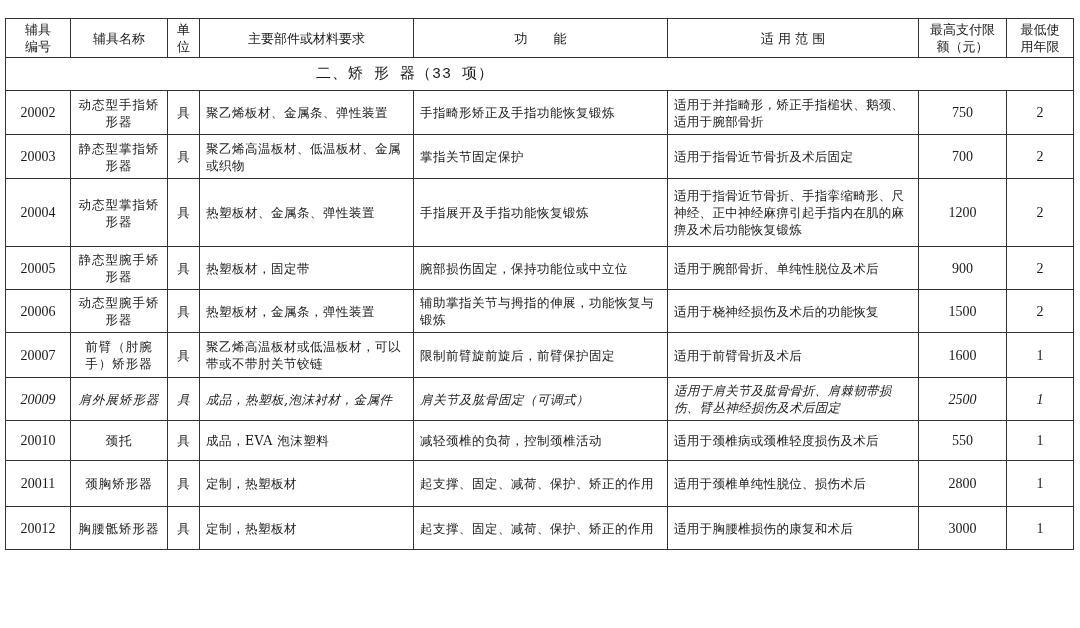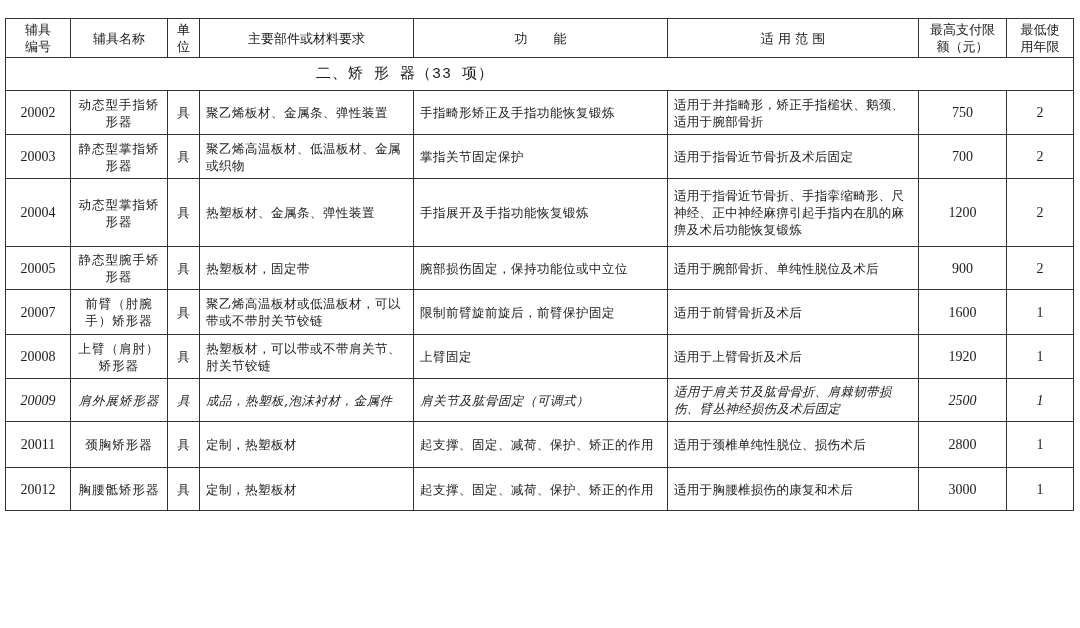--- a/index.html
+++ b/index.html
@@ -110,48 +110,58 @@
         <tr style="height: 43px;">
     <td class="c-code">20005</td>
     <td class="c-name">静态型腕手矫形器</td>
     <td class="c-unit">具</td>
     <td class="c-mat">热塑板材，固定带</td>
     <td class="c-func">腕部损伤固定，保持功能位或中立位</td>
     <td class="c-scope">适用于腕部骨折、单纯性脱位及术后</td>
     <td class="c-price">900</td>
     <td class="c-life">2</td>
   </tr>
+        <tr style="height: 43px;">
+    <td class="c-code">20006</td>
+    <td class="c-name">动态型腕手矫形器</td>
+    <td class="c-unit">具</td>
+    <td class="c-mat">热塑板材，金属条，弹性装置</td>
+    <td class="c-func">辅助掌指关节与拇指的伸展，功能恢复与锻炼</td>
+    <td class="c-scope">适用于桡神经损伤及术后的功能恢复</td>
+    <td class="c-price">1500</td>
+    <td class="c-life">2</td>
+  </tr>
         <tr style="height: 45px;">
     <td class="c-code">20007</td>
     <td class="c-name">前臂（肘腕手）矫形器</td>
     <td class="c-unit">具</td>
     <td class="c-mat">聚乙烯高温板材或低温板材，可以带或不带肘关节铰链</td>
     <td class="c-func">限制前臂旋前旋后，前臂保护固定</td>
     <td class="c-scope">适用于前臂骨折及术后</td>
     <td class="c-price">1600</td>
     <td class="c-life">1</td>
   </tr>
-        <tr style="height: 44px;">
-    <td class="c-code">20008</td>
-    <td class="c-name">上臂（肩肘）矫形器</td>
-    <td class="c-unit">具</td>
-    <td class="c-mat">热塑板材，可以带或不带肩关节、肘关节铰链</td>
-    <td class="c-func">上臂固定</td>
-    <td class="c-scope">适用于上臂骨折及术后</td>
-    <td class="c-price">1920</td>
-    <td class="c-life">1</td>
-  </tr>
         <tr style="height: 43px; font-style: italic;">
     <td class="c-code">20009</td>
     <td class="c-name">肩外展矫形器</td>
     <td class="c-unit">具</td>
     <td class="c-mat">成品，热塑板,泡沫衬材，金属件</td>
     <td class="c-func">肩关节及肱骨固定（可调式）</td>
     <td class="c-scope">适用于肩关节及肱骨骨折、肩棘韧带损伤、臂丛神经损伤及术后固定</td>
     <td class="c-price">2500</td>
+    <td class="c-life">1</td>
+  </tr>
+        <tr style="height: 40px;">
+    <td class="c-code">20010</td>
+    <td class="c-name">颈托</td>
+    <td class="c-unit">具</td>
+    <td class="c-mat">成品，EVA 泡沫塑料</td>
+    <td class="c-func">减轻颈椎的负荷，控制颈椎活动</td>
+    <td class="c-scope">适用于颈椎病或颈椎轻度损伤及术后</td>
+    <td class="c-price">550</td>
     <td class="c-life">1</td>
   </tr>
         <tr style="height: 46px;">
     <td class="c-code">20011</td>
     <td class="c-name">颈胸矫形器</td>
     <td class="c-unit">具</td>
     <td class="c-mat">定制，热塑板材</td>
     <td class="c-func">起支撑、固定、减荷、保护、矫正的作用</td>
     <td class="c-scope">适用于颈椎单纯性脱位、损伤术后</td>
     <td class="c-price">2800</td>

